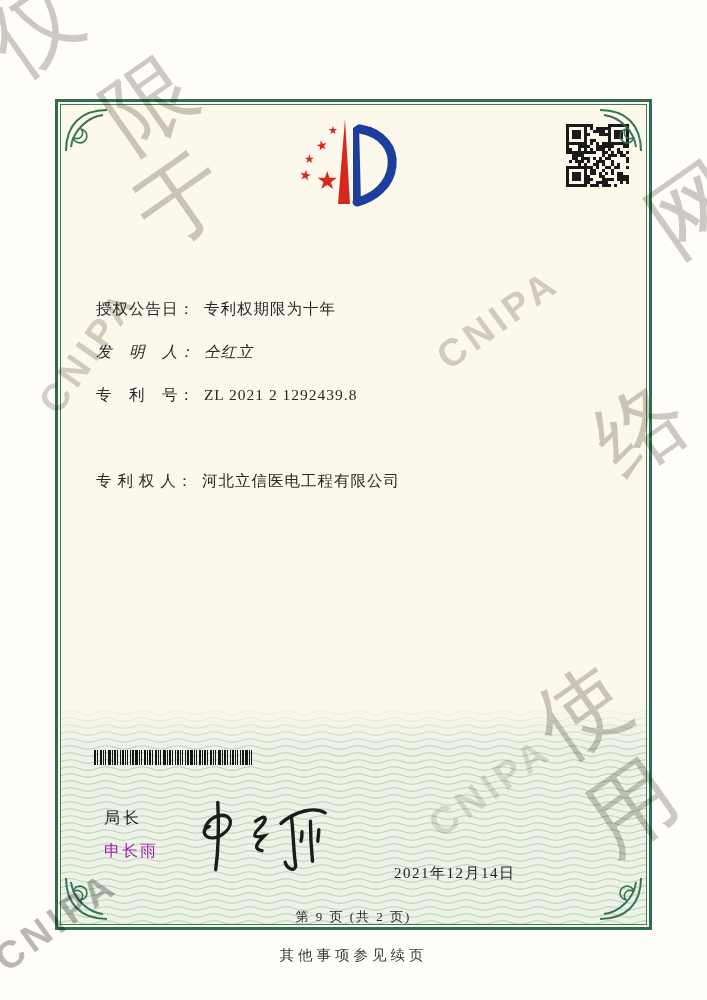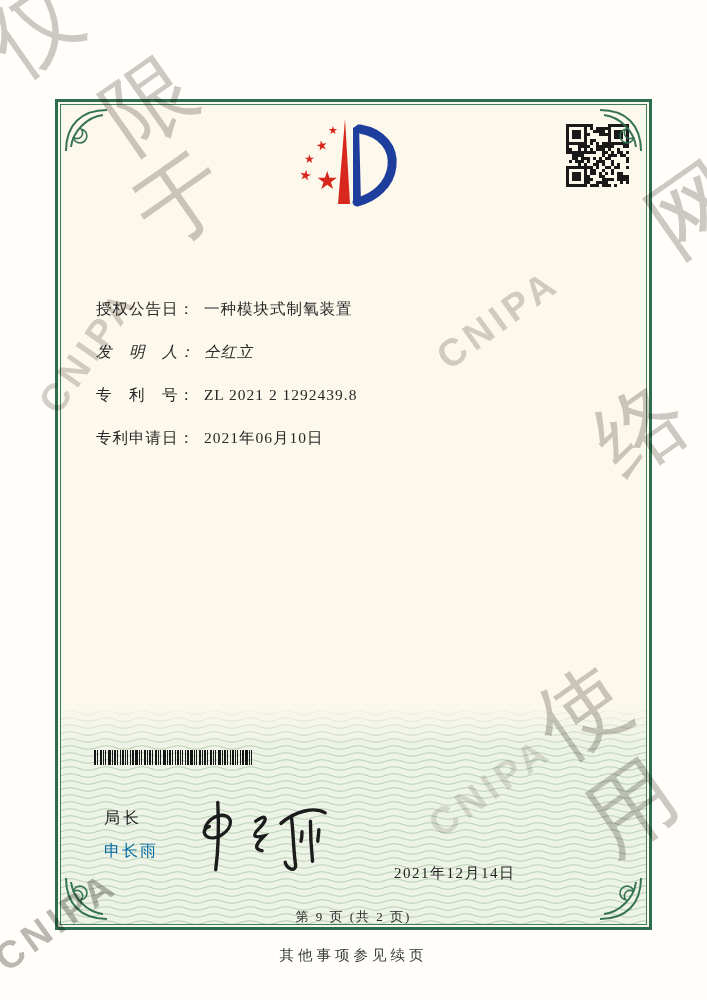--- a/index.html
+++ b/index.html
@@ -55,21 +55,21 @@
   .r0{top:197px;} .r1{top:240px;font-style:italic;} .r2{top:283px;} .r3{top:326px;} .r4{top:369px;} .r5{top:411px;}
   .grant{top:455px;}
   .f-label{margin-right:4px;}
   .g2{margin-left:62px;}
   .paras{position:absolute;left:36px;right:32px;top:483px;z-index:2;}
   .paras p{margin:0 0 4px 0;font-size:14.5px;line-height:22px;color:#242424;
            text-align:justify;text-indent:2em;letter-spacing:0.5px;}
   .barcode{position:absolute;left:36px;top:648px;width:164px;height:15px;z-index:2;}
   .barcode i{position:absolute;top:0;height:100%;background:#151515;}
   .signer-title{position:absolute;left:46px;top:706px;font-size:16px;letter-spacing:3px;color:#1d1d1d;z-index:2;}
-  .signer-name{position:absolute;left:46px;top:739px;font-size:16px;letter-spacing:2px;color:#0369a1;z-index:2;}
+  .signer-name{position:absolute;left:46px;top:739px;font-size:16px;letter-spacing:2px;color:#a21caf;z-index:2;}
   .signature{position:absolute;left:134px;top:694px;width:140px;height:80px;z-index:2;}
   .issue-date{position:absolute;left:336px;top:762px;font-size:15px;letter-spacing:1.5px;color:#1f1f1f;z-index:2;}
   .page-info{position:absolute;left:0;right:0;top:806px;text-align:center;font-size:13px;
              letter-spacing:2px;color:#2a2a2a;z-index:2;}
   .footer-note{position:absolute;left:0;right:0;top:946px;text-align:center;font-size:14.5px;
                letter-spacing:4px;color:#3a3a3a;z-index:2;}
 </style>
 </head>
 <body>
 
@@ -367,33 +367,33 @@
         <i style="left:30px;top:60px"></i>
         <i style="left:36px;top:60px"></i>
         <i style="left:39px;top:60px"></i>
         <i style="left:42px;top:60px"></i>
         <i style="left:48px;top:60px"></i>
       </div>
 
 
     <div class="field-row r0">
       <span class="f-label">授权公告日：</span>
-      <span class="f-value">一种模块式制氧装置</span>
+      <span class="f-value">专利权期限为十年</span>
     </div>
     <div class="field-row r1">
       <span class="f-label">发　明　人：</span>
       <span class="f-value">仝红立</span>
     </div>
     <div class="field-row r2">
       <span class="f-label">专　利　号：</span>
       <span class="f-value">ZL 2021 2 1292439.8</span>
     </div>
-    <div class="field-row r3">
-      <span class="f-label">专利申请日：</span>
-      <span class="f-value">2021年06月10日</span>
+    <div class="field-row r4">
+      <span class="f-label">专 利 权 人：</span>
+      <span class="f-value">河北立信医电工程有限公司</span>
     </div>
 
     <div class="paras">
     </div>
 
     <div class="barcode" id="barcode">
         <i style="left:0px;width:2px"></i>
         <i style="left:3px;width:1px"></i>
         <i style="left:6px;width:2px"></i>
         <i style="left:9px;width:1px"></i>

